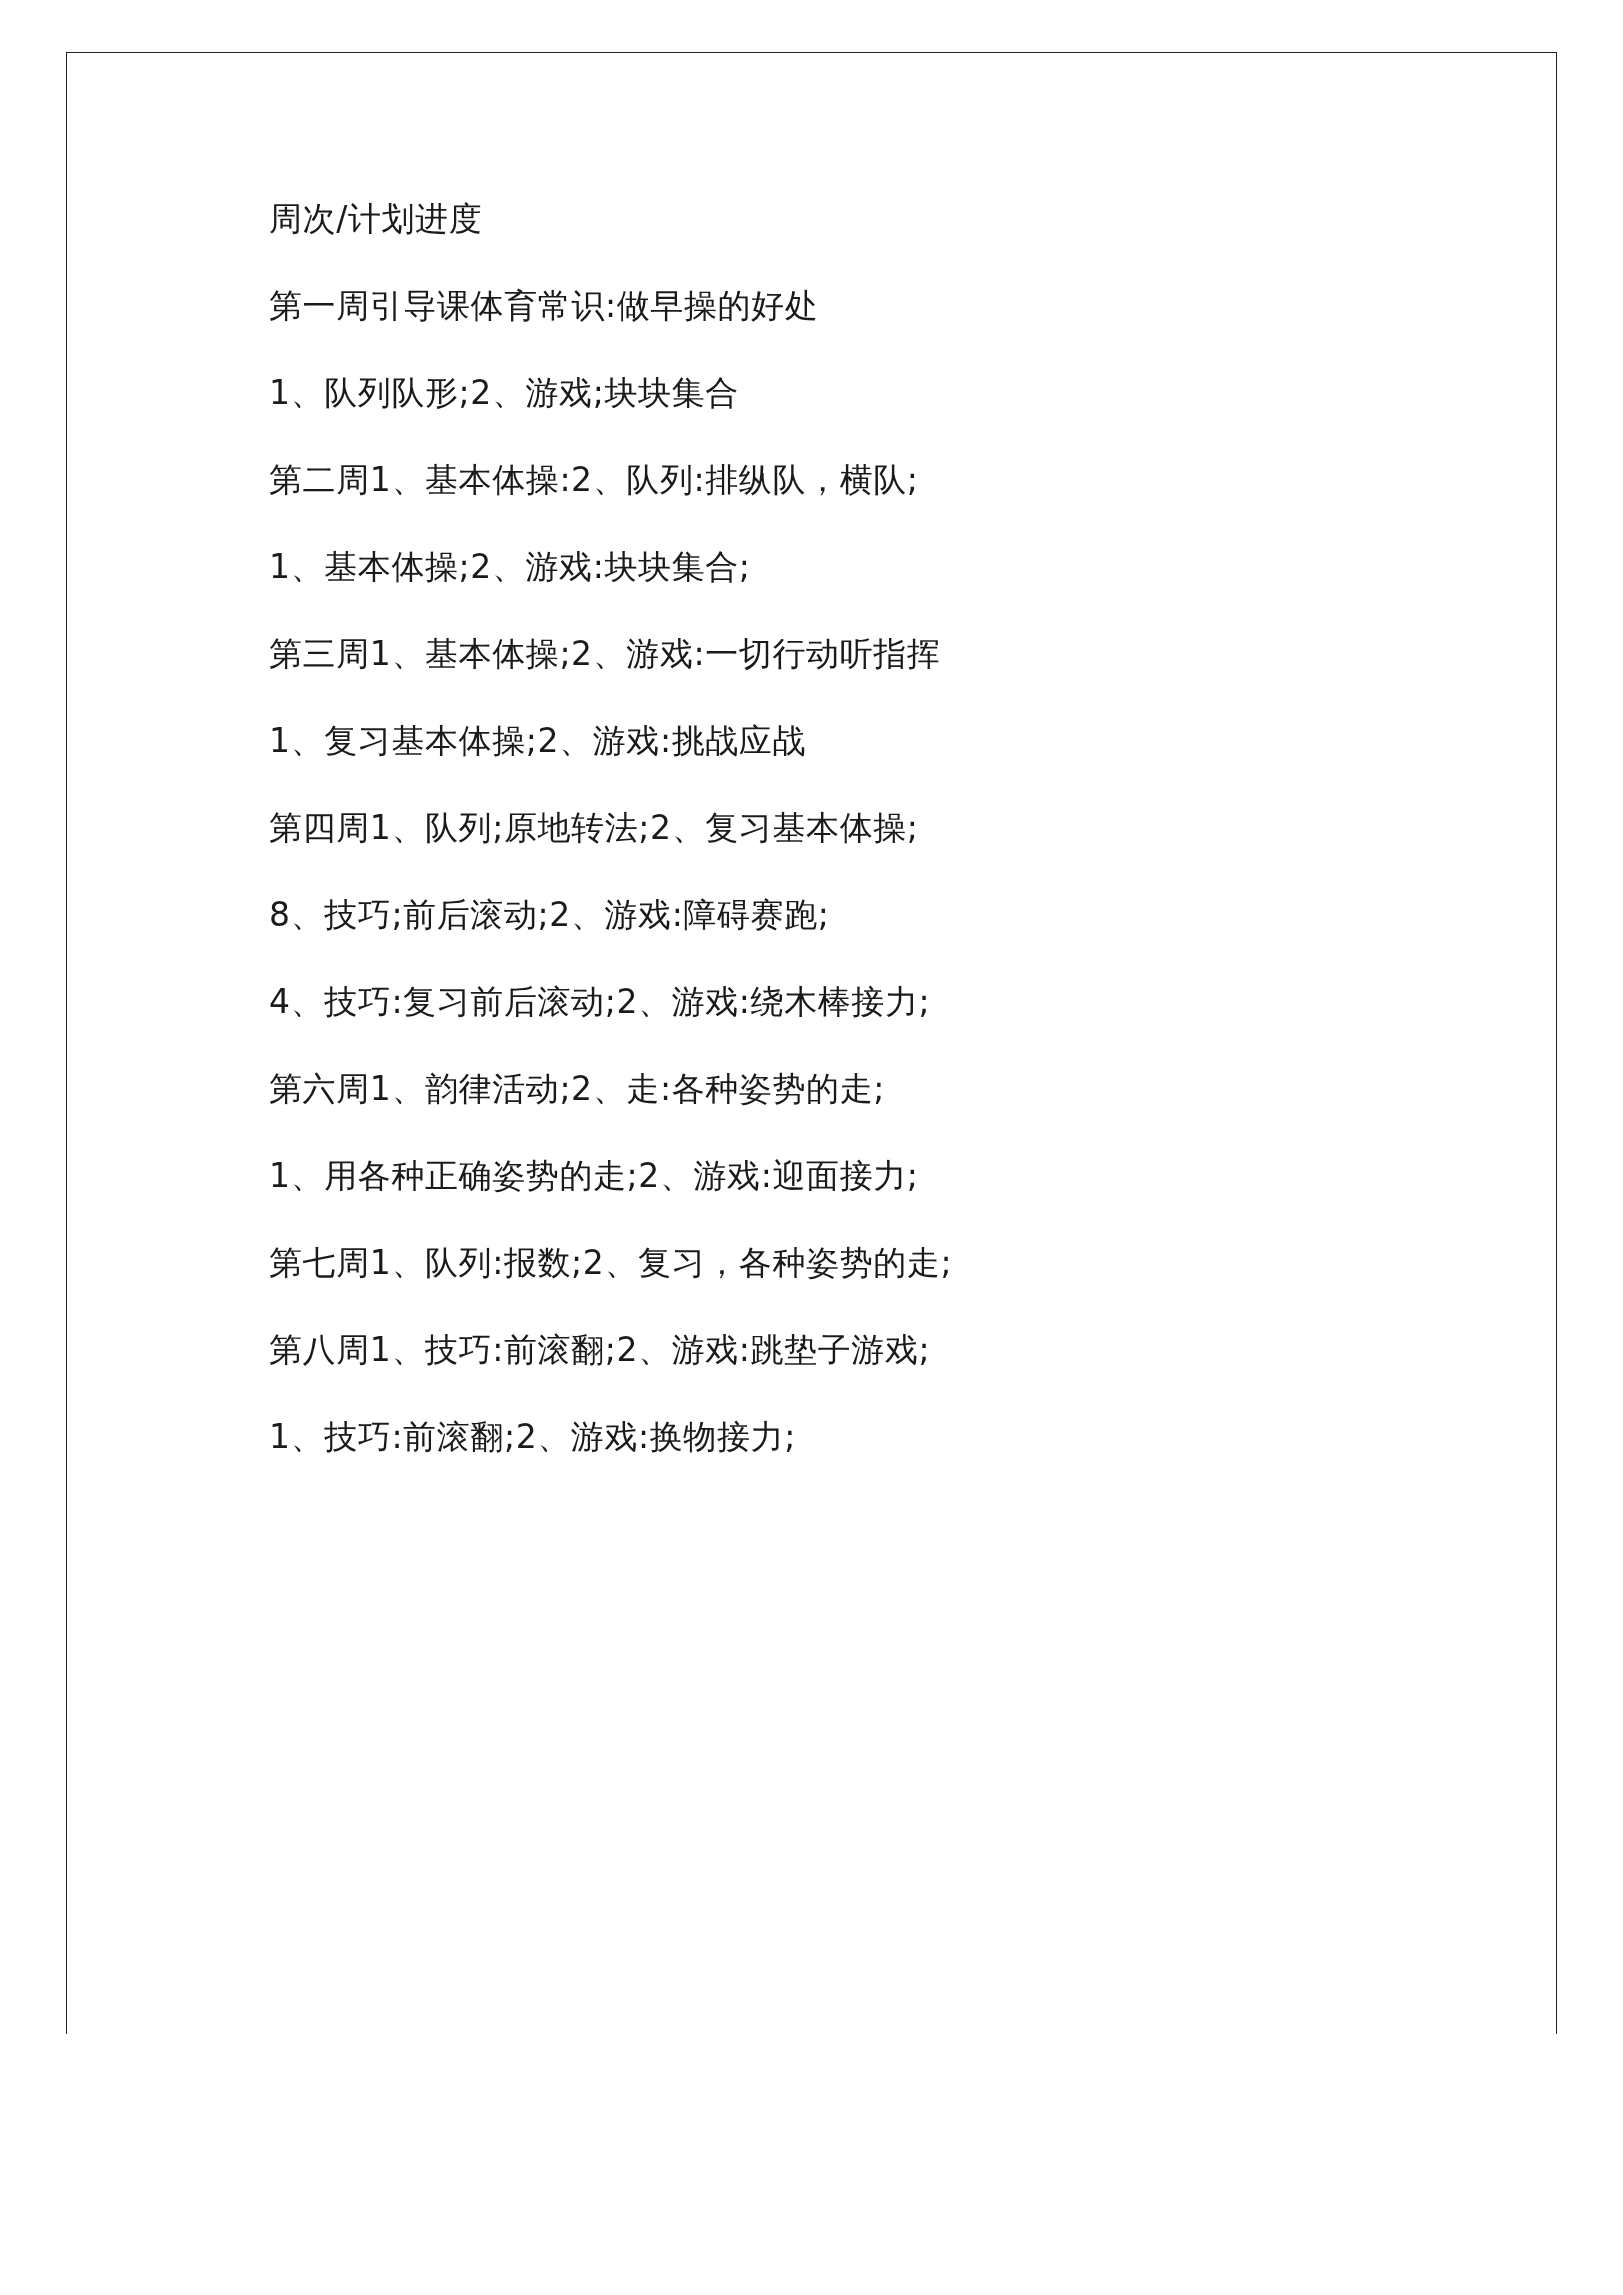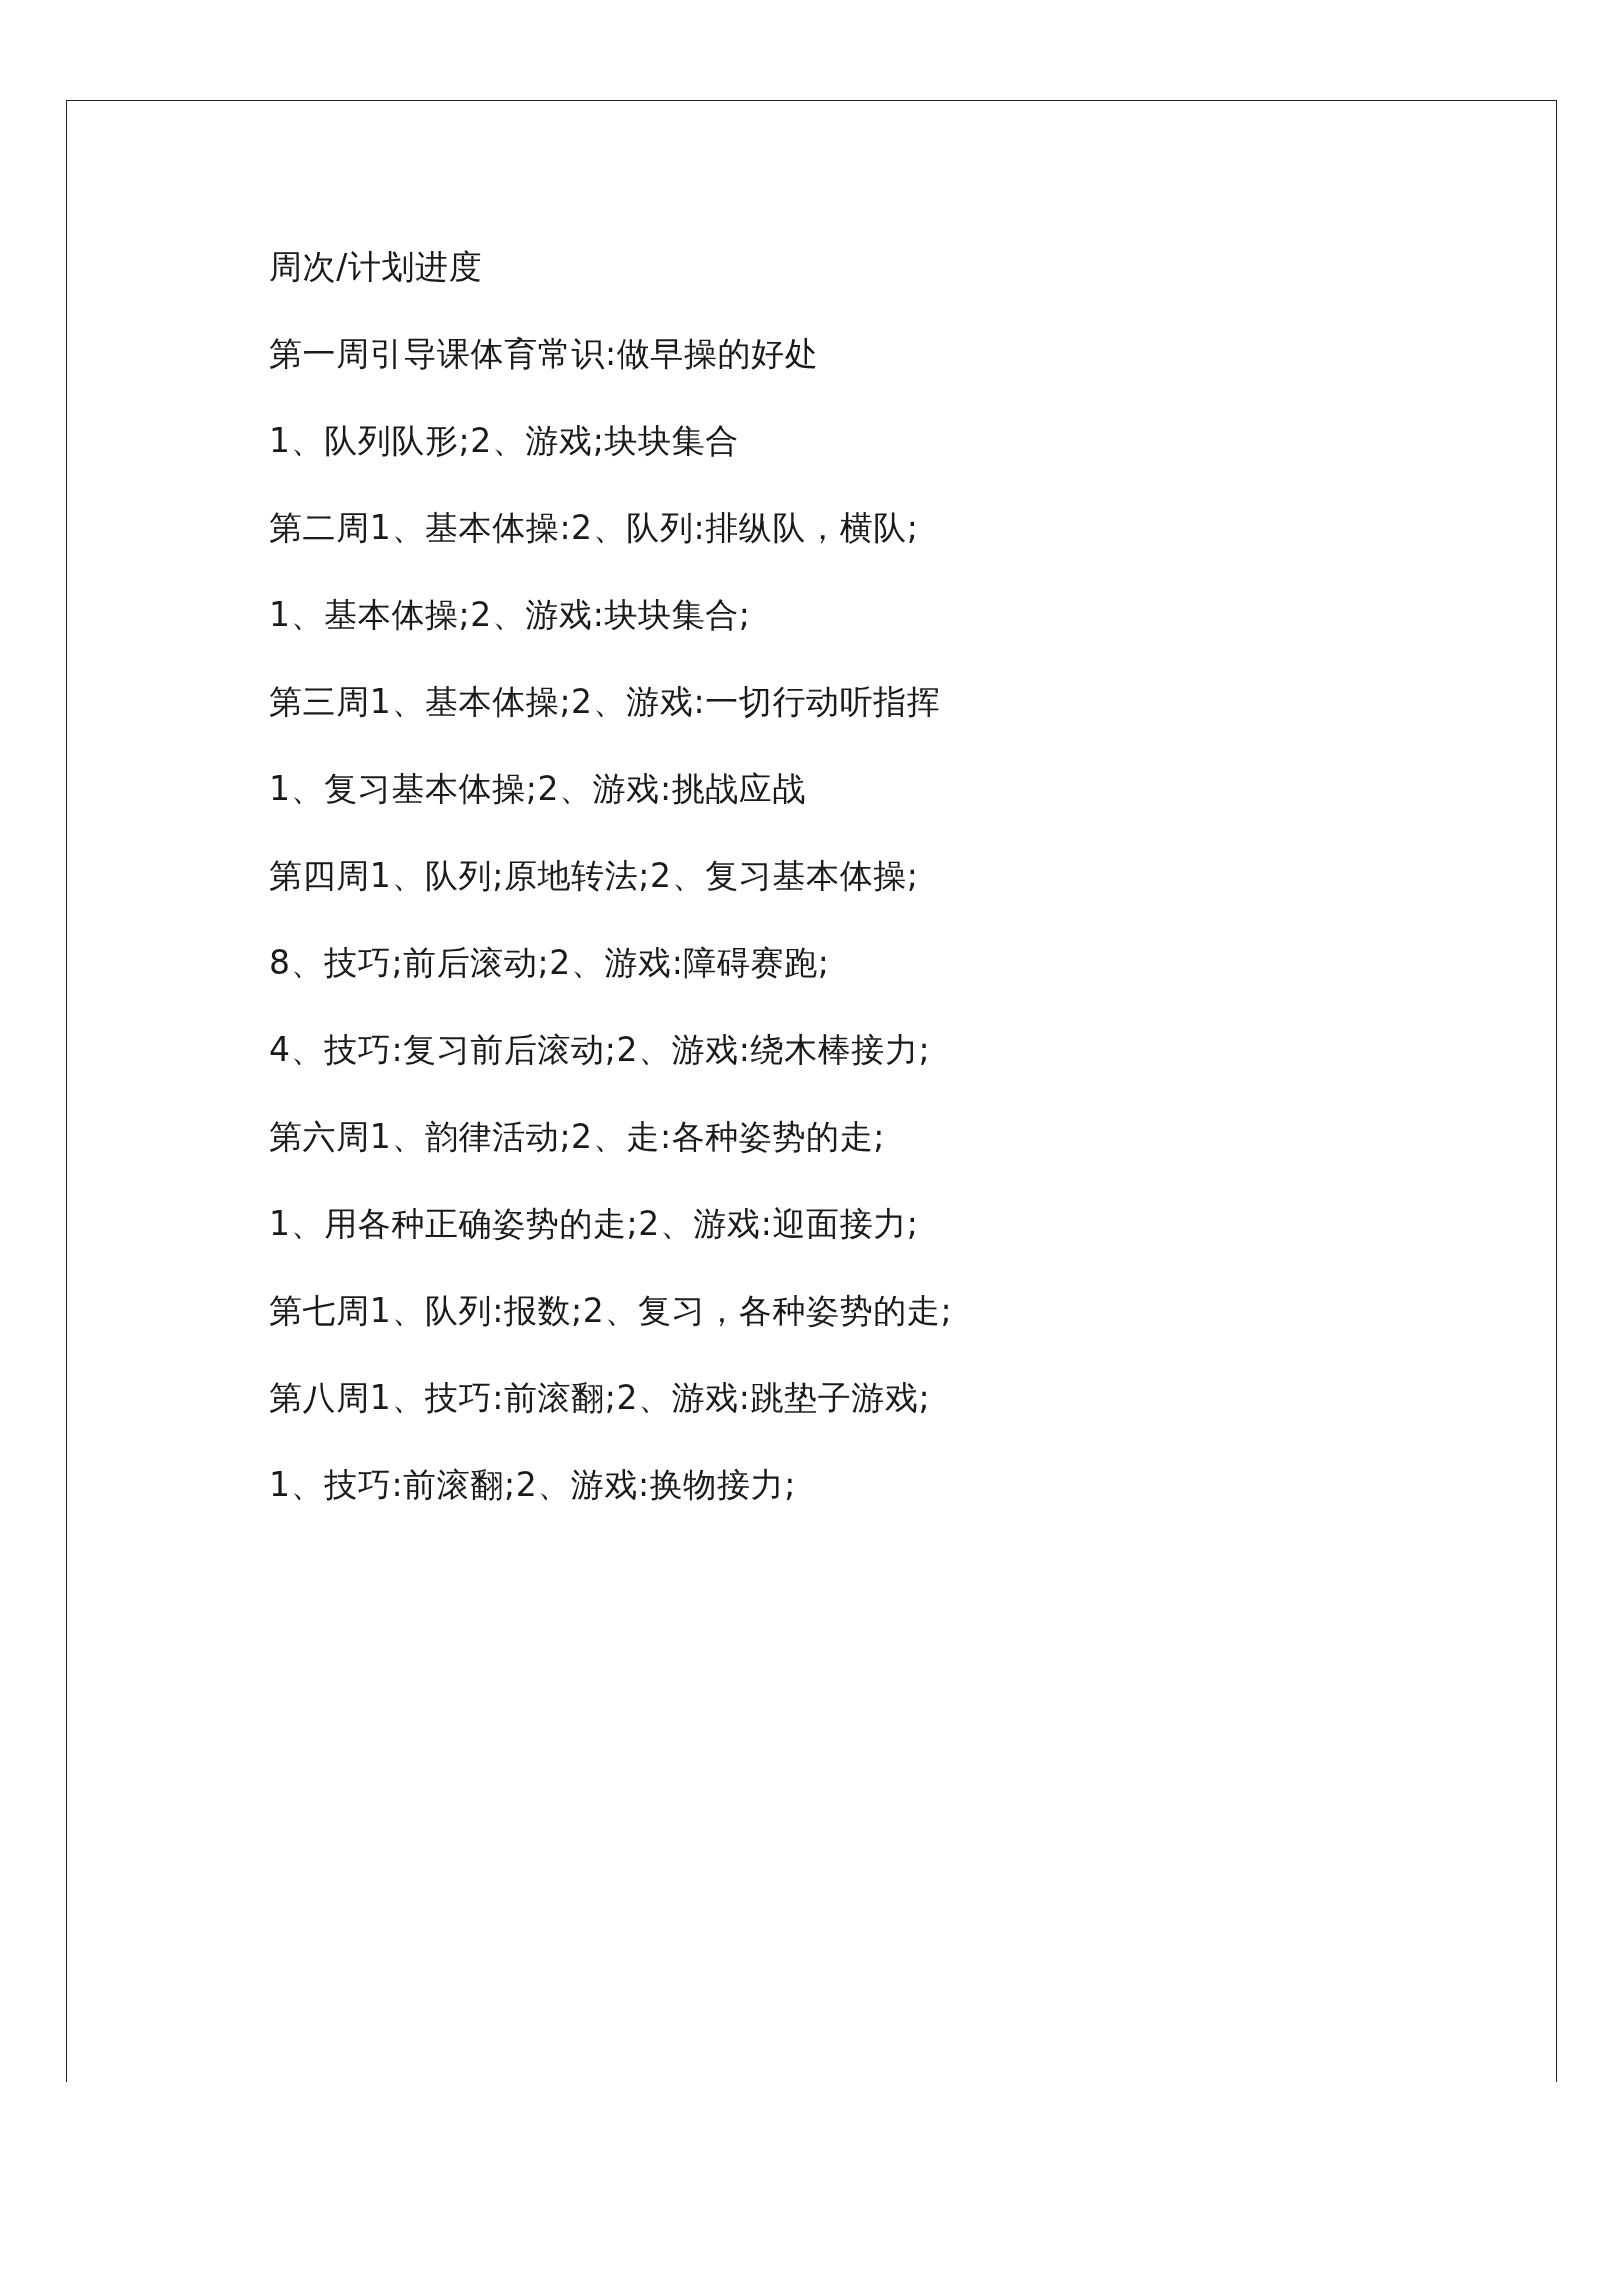--- a/index.html
+++ b/index.html
@@ -9,21 +9,20 @@
   }
   body {
     font-family: "DejaVu Sans", "Liberation Sans", sans-serif;
   }
   .page {
     position: relative;
     width: 1623px;
     height: 2034px;
     background: #ffffff;
     box-sizing: border-box;
-    margin-top: 48px;
   }
   .page-border {
     position: absolute;
     left: 66px;
     top: 52px;
     width: 1491px;
     height: 2142px;
     border: 1.7px solid #222222;
     box-sizing: border-box;
   }

